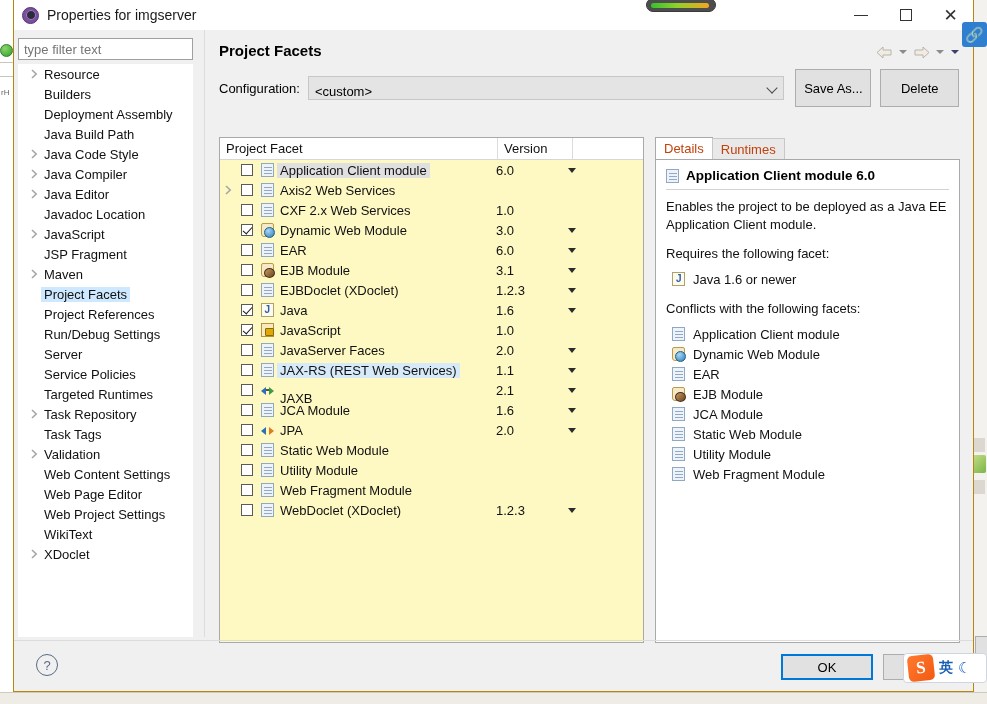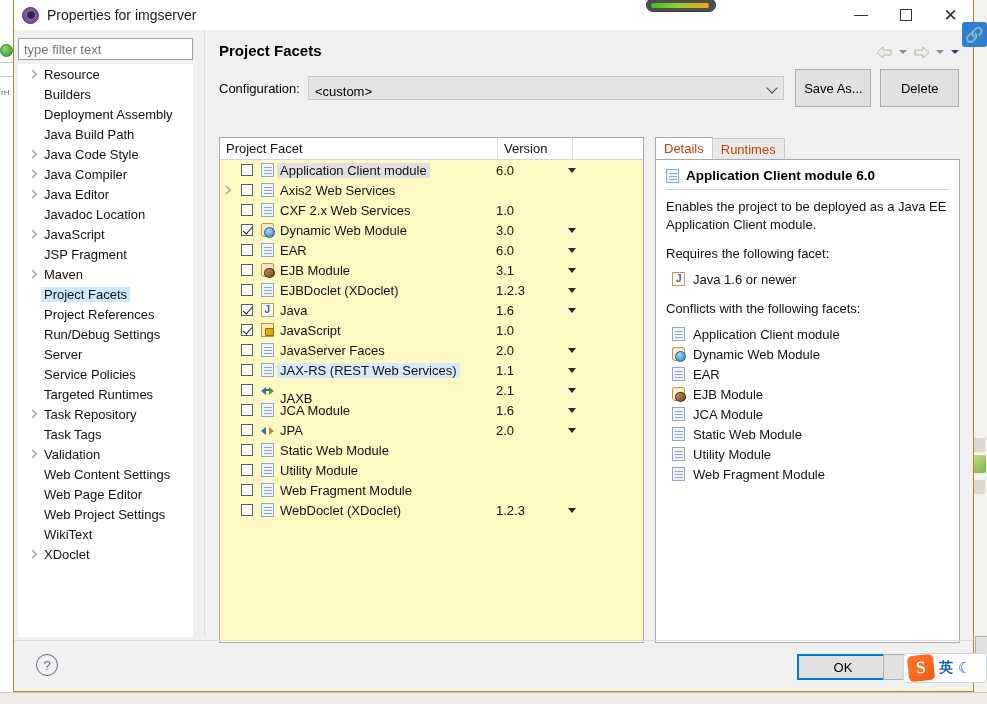--- a/index.html
+++ b/index.html
@@ -186,21 +186,21 @@
   .det-item { display:flex; align-items:center; font-size:13px; color:#111; height:20px; padding-left:6px; }
   .det-item .ic { margin-right:8px; }
   .det-group { margin-bottom:12px; }
 
   
   .btn-revert { position:absolute; left:770px; top:606px; width:105px; height:25px; }
   .sep-line { position:absolute; left:0px; top:640px; width:959px; height:1px; background:#dcdcdc; }
   .help-icon { position:absolute; left:22px; top:654px; width:22px; height:22px; border:1.4px solid #5a6b85;
      border-radius:50%; display:flex; align-items:center; justify-content:center; font-size:13px; color:#5a6b85; }
   .btn-ok { position:absolute; left:767px; top:654px; width:92px; height:26px; background:#e1e1e1;
-     border:2px solid #0078d7;margin-left:16px; }
+     border:2px solid #0078d7; }
   .btn-cancel { position:absolute; left:869px; top:654px; width:92px; height:26px; }
 
   
   .perf-widget {
     position:absolute; left:646px; top:-2px; width:70px; height:14px; border-radius:7px;
     background:#4d4d4d; border:1px solid #3a3a3a; display:flex; align-items:center; padding:0 4px;
   }
   .perf-bar { height:5px; width:58px; border-radius:3px;
      background:linear-gradient(90deg,#35c22c 0%, #8fd22a 45%, #f4a51e 100%); }
   .badge-link {

